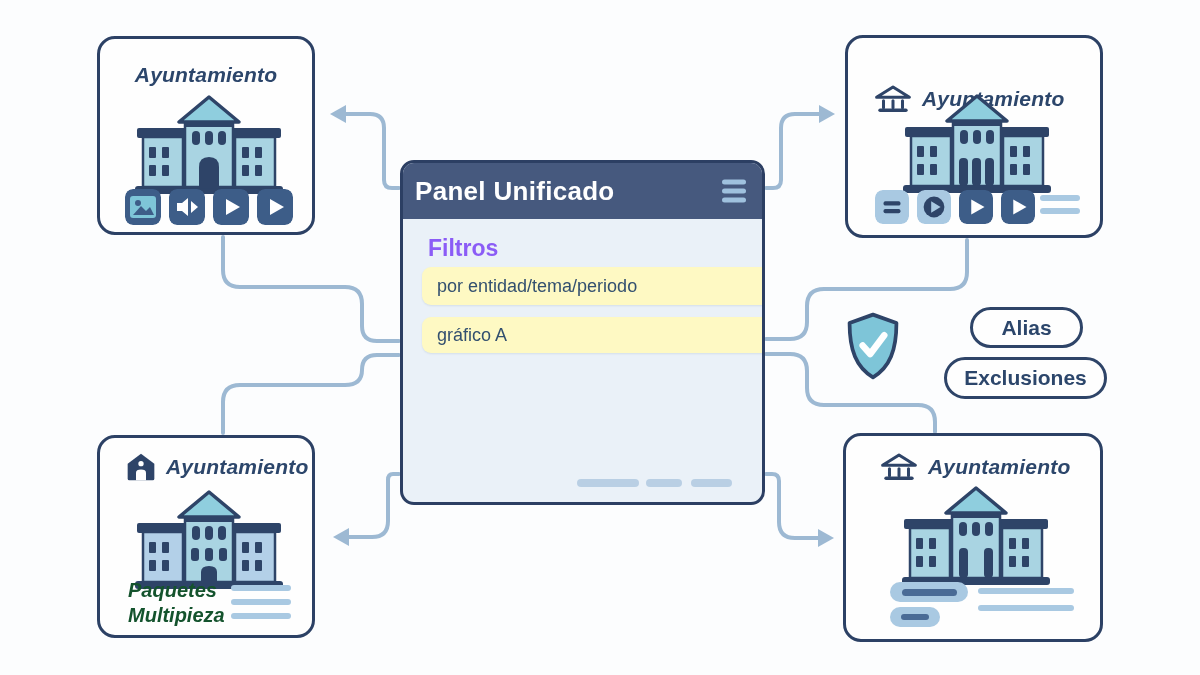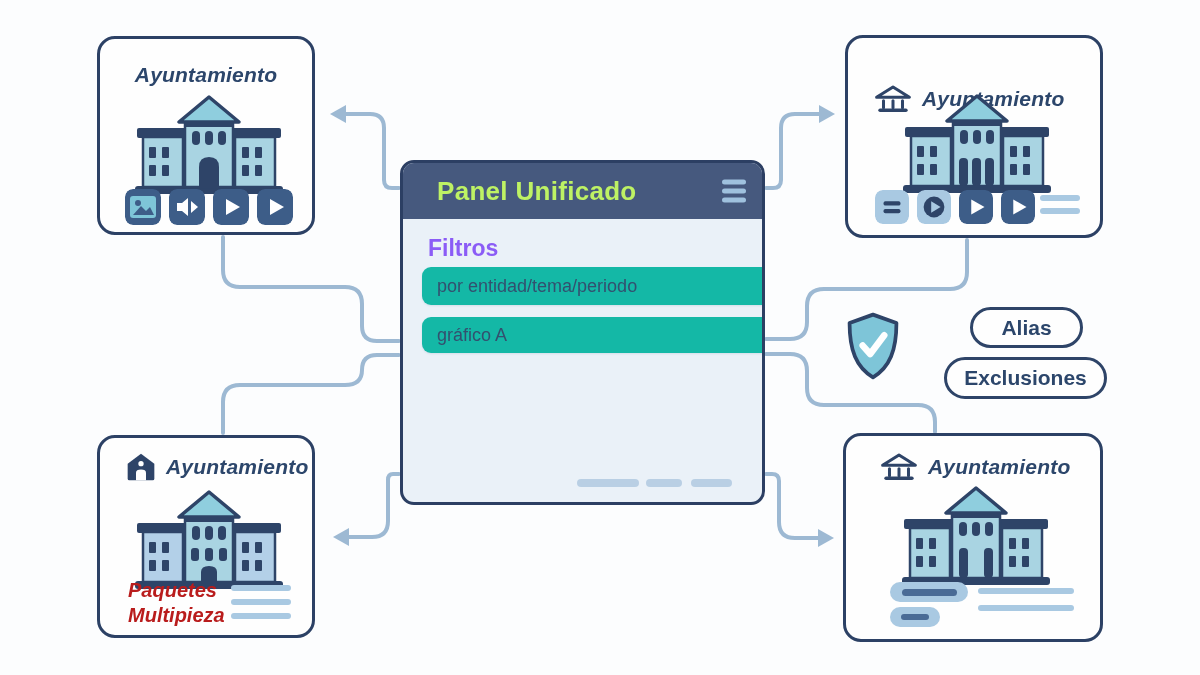--- a/index.html
+++ b/index.html
@@ -17,32 +17,32 @@
   .node-title{color:#2c466b;font-weight:700;font-size:21px;letter-spacing:.2px;}
   .title-center{position:absolute;top:24px;left:0;right:0;text-align:center;}
   .head-row{position:absolute;display:flex;align-items:center;gap:10px;}
 
   .building{position:absolute;}
   .icons-row{position:absolute;display:flex;gap:8px;}
   .micon{width:36px;height:36px;border-radius:8px;display:block;}
   .micon.sm{width:34px;height:34px;}
   .hline{position:absolute;background:#a9c9e2;border-radius:4px;}
 
-  .caption{position:absolute;color:#b91c1c;font-weight:700;font-size:20px;line-height:1.25;width:110px;}
+  .caption{position:absolute;color:#14532d;font-weight:700;font-size:20px;line-height:1.25;width:110px;}
 
   .pill-sk{position:absolute;background:#a9c9e2;border-radius:11px;}
   .pill-sk-inner{position:absolute;background:#4a6b96;border-radius:4px;}
 
   .panel{position:absolute;left:400px;top:160px;width:365px;height:345px;background:#eaf1f8;border:3px solid #2c3f63;border-radius:14px;z-index:3;box-sizing:border-box;overflow:hidden;}
   .panel-header{position:relative;height:56px;background:#46597e;display:flex;align-items:center;}
-  .panel-title{color:#bef264;font-size:26px;font-weight:700;padding-left:34px;letter-spacing:.3px;}
+  .panel-title{color:#ffffff;font-size:26px;font-weight:700;padding-left:12px;letter-spacing:.3px;}
   .hamburger{position:absolute;right:16px;top:50%;transform:translateY(-50%);display:flex;flex-direction:column;gap:4px;cursor:pointer;}
   .hamburger span{width:24px;height:5px;border-radius:3px;background:#9fc1de;display:block;}
   .filters-title{position:absolute;left:25px;top:72px;color:#8b5cf6;font-size:23px;font-weight:700;}
-  .field{position:absolute;left:19px;width:372px;background:#14b8a6;border-radius:9px;box-shadow:0 1px 2px rgba(60,90,130,.12);color:#33506f;font-size:18px;display:flex;align-items:center;padding-left:15px;box-sizing:border-box;}
+  .field{position:absolute;left:19px;width:372px;background:#fef9c3;border-radius:9px;box-shadow:0 1px 2px rgba(60,90,130,.12);color:#33506f;font-size:18px;display:flex;align-items:center;padding-left:15px;box-sizing:border-box;}
   .field-1{top:104px;height:38px;}
   .field-2{top:154px;height:36px;}
   .chart-card{position:absolute;left:19px;top:195px;width:326px;height:108px;background:#ffffff;border-radius:9px;box-shadow:0 1px 2px rgba(60,90,130,.12);}
   .chart-label{position:absolute;left:15px;top:10px;color:#33506f;font-size:19px;}
   .sk-line{position:absolute;left:13px;width:104px;height:7px;border-radius:4px;background:#d5e2ee;}
   .baseline{position:absolute;left:130px;bottom:11px;width:186px;height:5px;border-radius:3px;background:#42597a;}
   .bars{position:absolute;left:137px;bottom:15px;display:flex;align-items:flex-end;gap:19px;}
   .bar{width:27px;border-radius:3px 3px 0 0;background:#79c0d4;}
   .dash-row{position:absolute;top:316px;left:0;}
   .dash{position:absolute;height:8px;border-radius:4px;background:#b9cfe4;}

